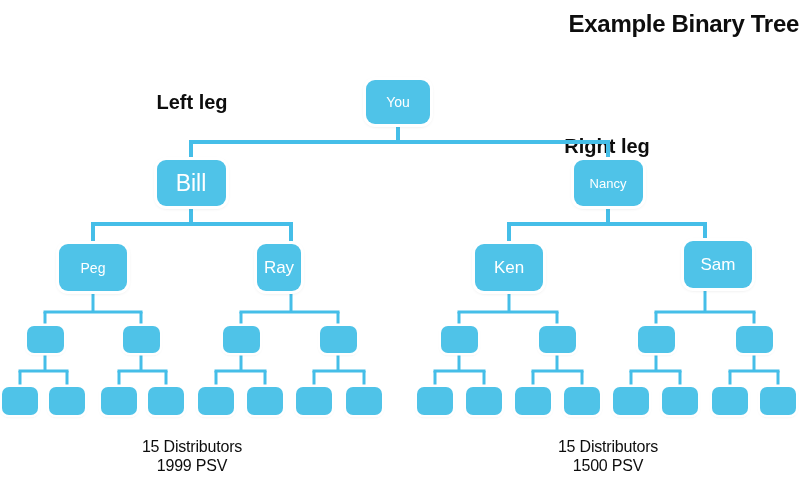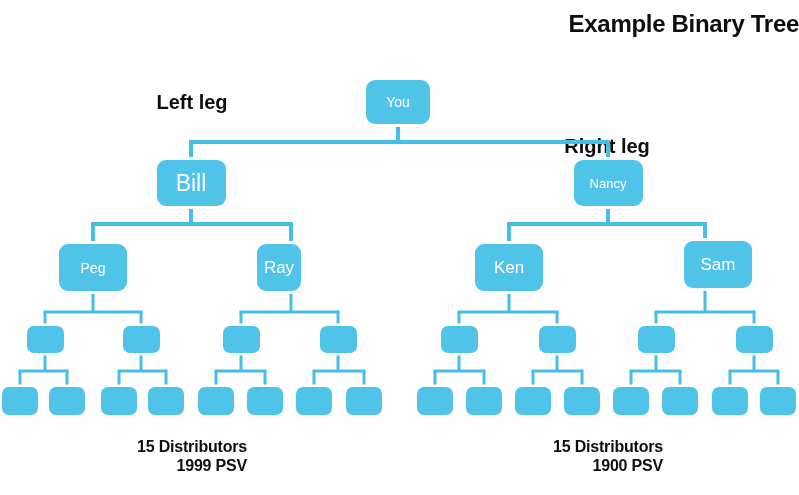--- a/index.html
+++ b/index.html
@@ -17,21 +17,21 @@
   }
   .leg-label {
     position:absolute; top:91px; transform:translateX(-50%);
     font-size:20px; font-weight:bold; white-space:nowrap;
     color: var(--label-text, #0d0d0d);
   }
   .leg-label.left  { left:192px; }
   .leg-label.right { left:607px;margin-top:44px; }
   .caption {
     position:absolute; top:437px; transform:translateX(-50%);
-    text-align:right; font-size:16px; font-weight:bold;
+    text-align:center; font-size:16px; font-weight:normal;
     line-height:19px; letter-spacing:-0.2px; white-space:nowrap;
     color: var(--label-text, #0d0d0d);
   }
   .caption.left  { left:192px; }
   .caption.right { left:608px; }
   #connector-layer {
     position:absolute; top:0; left:0; width:799px; height:495px;
     z-index:1; pointer-events:none;
   }
   #nodes-layer { position:absolute; top:0; left:0; width:799px; height:495px; z-index:2; }
@@ -153,15 +153,15 @@
       <div class="node small" style="left: 712px; top: 387px; width: 36px; height: 28px;"></div>
       <div class="node small" style="left: 760px; top: 387px; width: 36px; height: 28px;"></div>
     </div>
 
   <div class="caption left">
     <div>15 Distributors</div>
     <div>1999 PSV</div>
   </div>
   <div class="caption right">
     <div>15 Distributors</div>
-    <div>1900 PSV</div>
+    <div>1500 PSV</div>
   </div>
 </div>
 
 </body></html>

